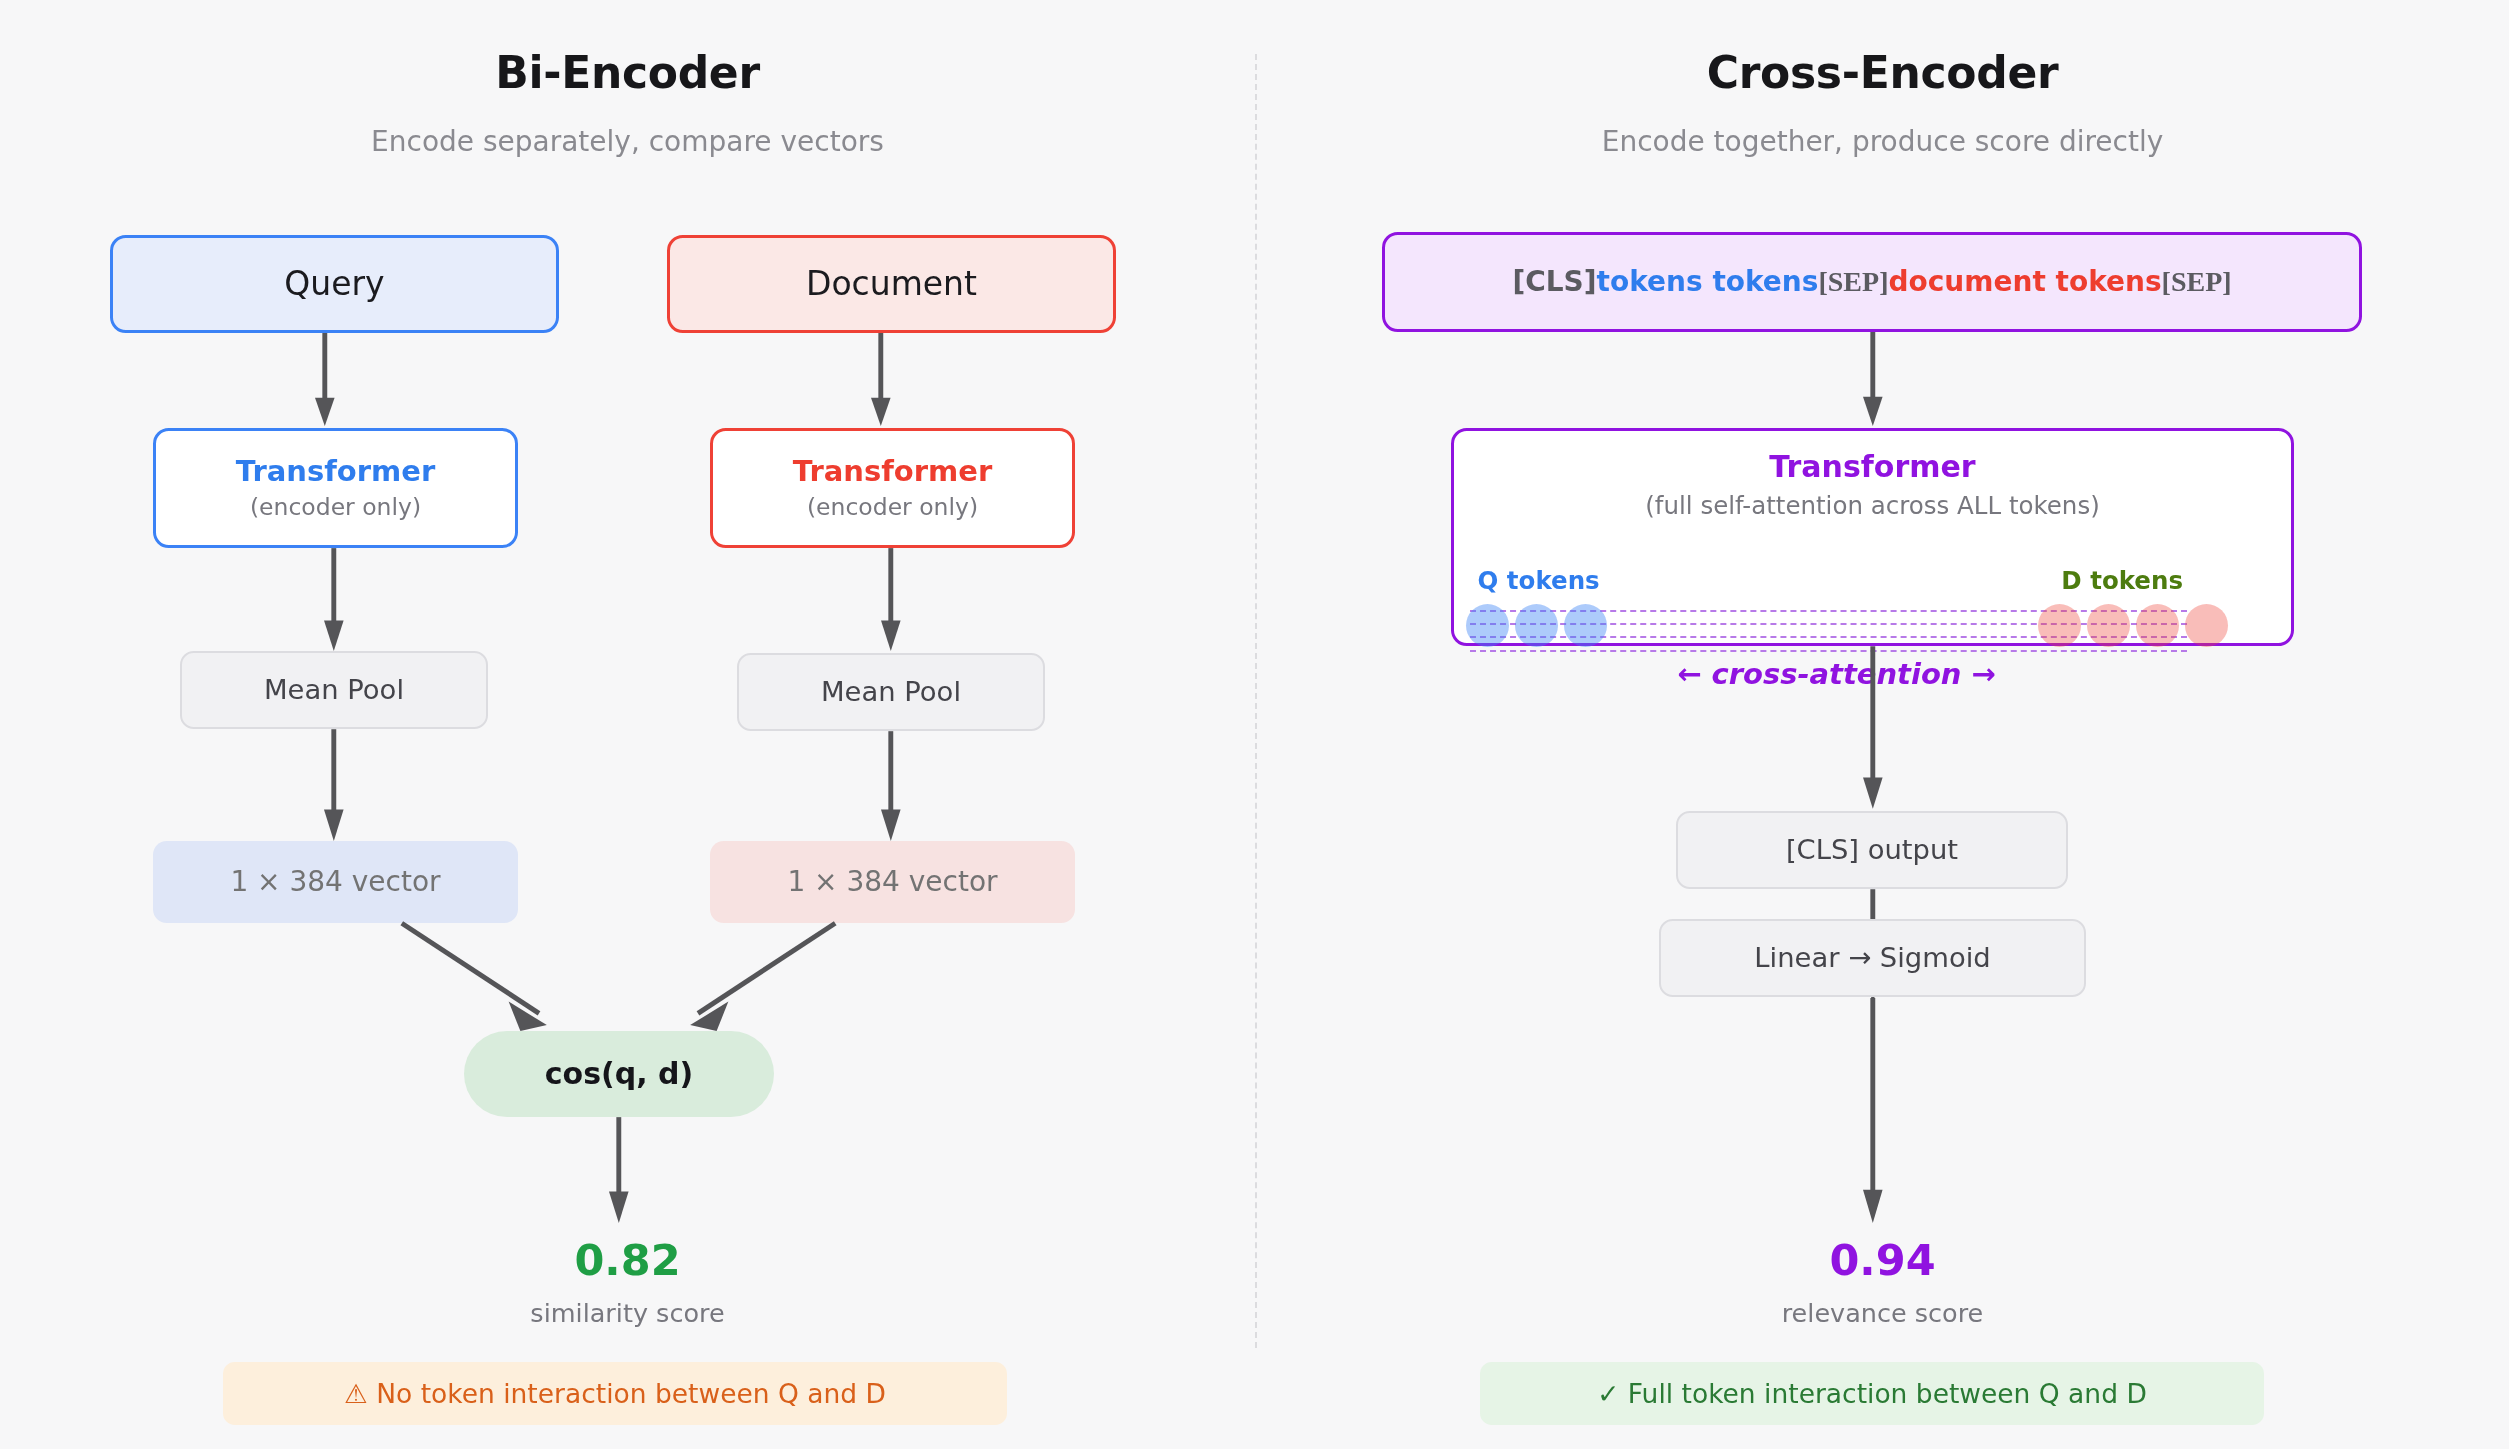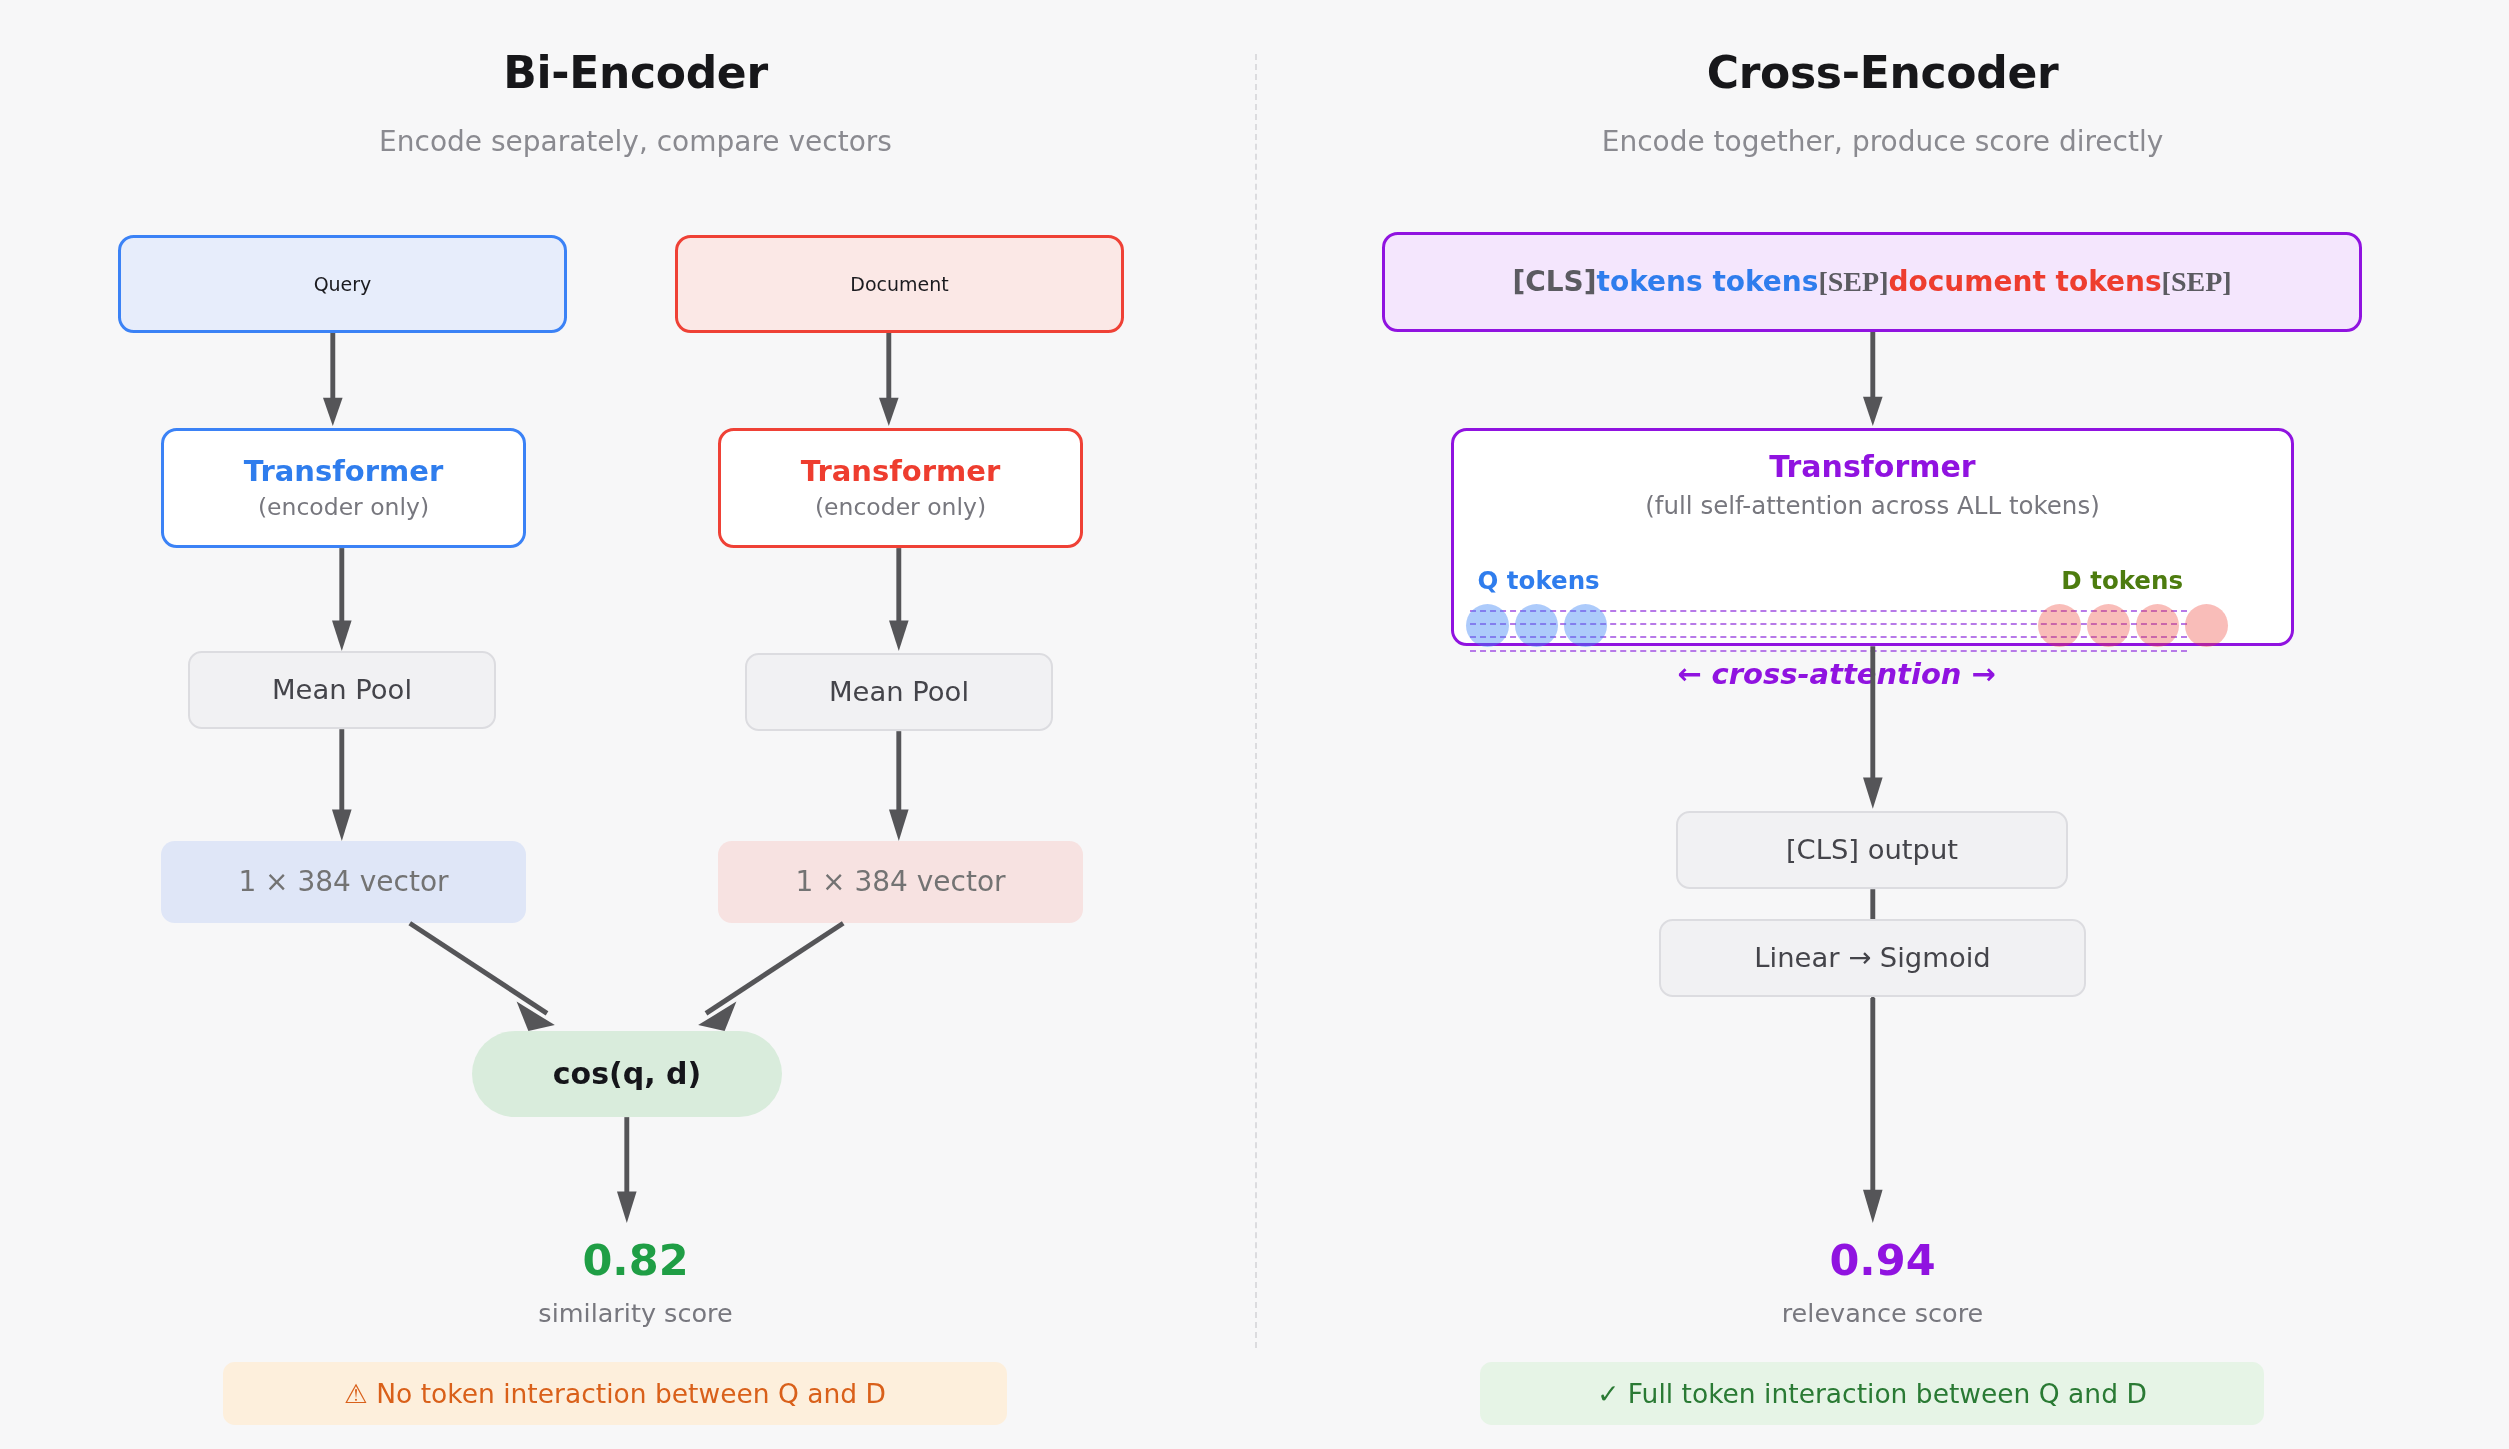--- a/index.html
+++ b/index.html
@@ -12,21 +12,21 @@
   #stage { position: relative; width: 2509px; height: 1450px; }
 
   .divider {
     position: absolute;
     left: 1255px; top: 54px;
     width: 0; height: 1294px;
     border-left: 2.9px dashed #dcdcdf;
   }
 
   .col { position: absolute; top: 0; width: 1255px; height: 1450px; }
-  .col.left  { left: 8px; }
+  .col.left  { left: 0; }
   .col.right { left: 1255px; }
 
   .col-title {
     position: absolute; left: 0; width: 1255px; top: 47px;
     text-align: center;
     font-size: 44px; font-weight: 700; color: #17171a;
     letter-spacing: -0.3px;
   }
   .col-sub {
     position: absolute; left: 0; width: 1255px; top: 125px;
@@ -36,21 +36,21 @@
 
   
   .node {
     position: absolute;
     display: flex; flex-direction: column;
     align-items: center; justify-content: center;
     text-align: center;
     border-radius: 15.7px;
     line-height: 1.18;
   }
-  .node .main { font-size: 19px; color: #1b1b1f; }
+  .node .main { font-size: 33px; color: #1b1b1f; }
   .node .sub  { font-size: 23.5px; color: #77777e; margin-top: 5.9px; }
 
   .n-query {
     left: 110px; top: 235px; width: 449px; height: 98px;
     background: #e7edfb; border: 3.9px solid #3b82f6;
   }
   .n-document {
     left: 667px; top: 235px; width: 449px; height: 98px;
     background: #fbe8e6; border: 3.9px solid #ef4136;
   }

